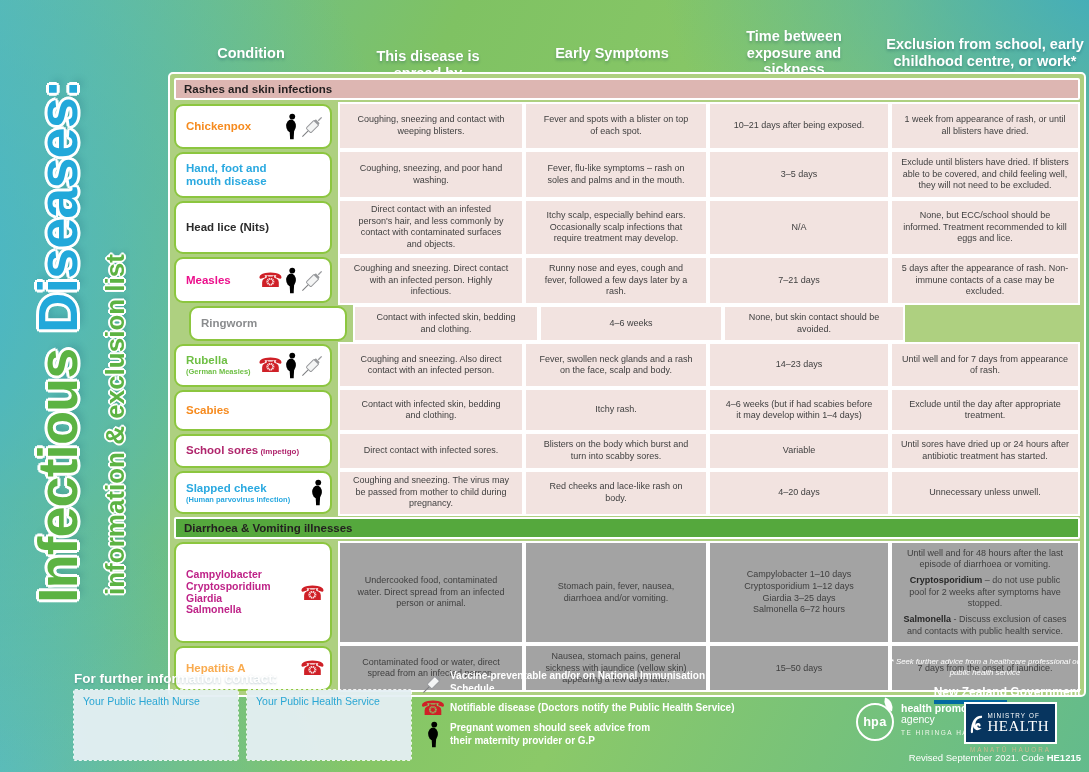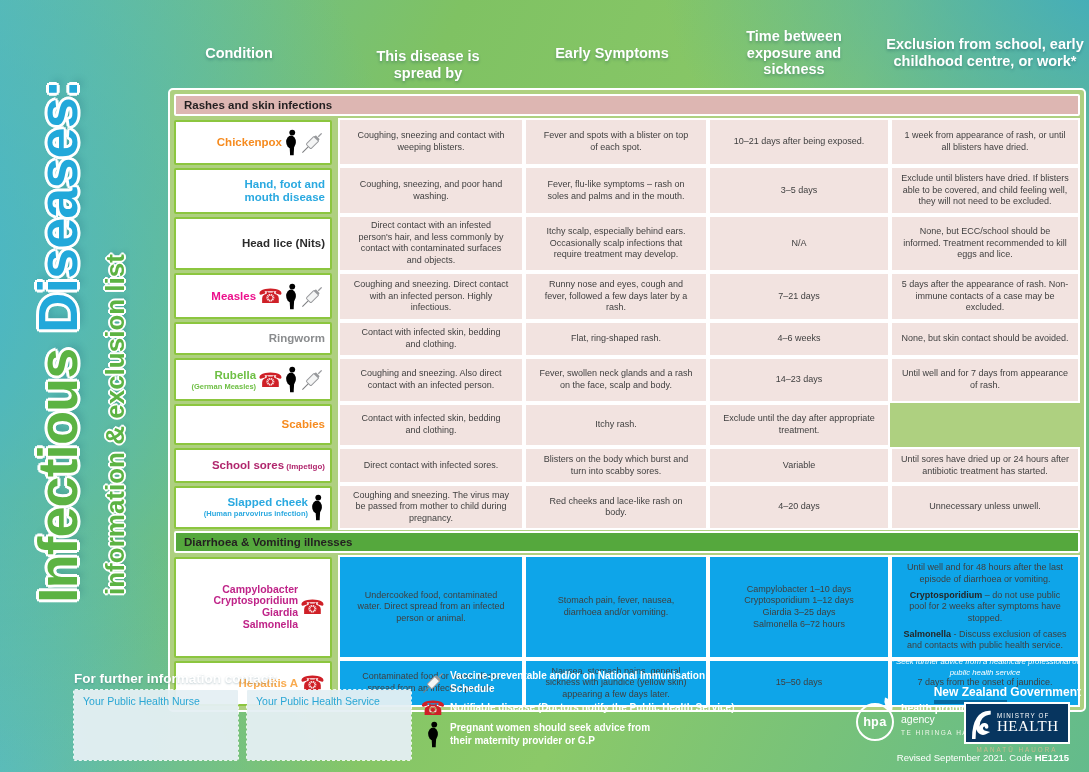--- a/index.html
+++ b/index.html
@@ -25,48 +25,48 @@
   #tw1{color:#5cb343;}
   #tw2{color:#22a8da;margin-inline-start:16px;}
   #title-sub{left:94px;top:182px;height:486px;width:42px;}
   #title-sub .vtext{font-size:26px;line-height:42px;color:#5cb343;
     text-shadow:-2px 0 0 #fff,2px 0 0 #fff,0 -2px 0 #fff,0 2px 0 #fff,
       -1px -1px 0 #fff,1px -1px 0 #fff,-1px 1px 0 #fff,1px 1px 0 #fff,3px 3px 5px rgba(20,80,100,.22);}
   
   .col-h{position:absolute;top:20px;height:66px;display:flex;align-items:center;justify-content:center;
     text-align:center;color:#fff;font-weight:bold;font-size:14.5px;line-height:1.15;
     text-shadow:0 2px 3px rgba(0,60,80,.3);}
-  #h0{left:156px;width:166px;}
+  #h0{left:168px;width:166px;}
   #h1{left:336px;width:184px;}#h1 span{display:block;width:112px;margin-top:24px;}
   #h2{left:520px;width:184px;}
   #h3{left:704px;width:180px;}#h3 span{display:block;width:136px;}
   #h4{left:884px;width:202px;}#h4 span{display:block;width:198px;}
   
-  #table{position:absolute;left:168px;top:88px;width:918px;background:#aed080;
+  #table{position:absolute;left:168px;top:72px;width:918px;background:#aed080;
     border:2px solid #fff;border-radius:5px;padding:3px 4px;box-sizing:border-box;}
   .section-bar{border:2px solid #fff;border-radius:2px;font-weight:bold;font-size:11.5px;
     color:#231f20;padding:3px 8px;margin:1px 0 2px;}
   .section-bar.pink{background:#ddb6b2;}
   .section-bar.green{background:#55a83d;}
   .trow{display:grid;grid-template-columns:164px 186px 184px 182px 1fr;align-items:stretch;}
   .cond-wrap{padding:1.5px 6px 1.5px 0;box-sizing:border-box;}
-  .cond-box{background:#fff;border:2.5px solid #8cc63f;border-radius:2px;height:100%;
-    box-sizing:border-box;display:flex;align-items:center;padding:2px 5px 2px 10px;gap:2px;text-align:right;}
+  .cond-box{background:#fff;border:2.5px solid #8cc63f;border-radius:9px;height:100%;
+    box-sizing:border-box;display:flex;align-items:center;padding:2px 5px 2px 10px;gap:2px;}
   .cond-text{flex:1;min-width:0;}
   .cond-name{font-weight:bold;font-size:11.5px;line-height:1.12;}
   .cond-name.small{font-size:10.5px;}
   .cond-sub{font-weight:bold;font-size:7.5px;line-height:1.2;}
   .sub-inline{font-weight:bold;font-size:8px;}
   .icons{display:flex;align-items:center;gap:1px;flex-shrink:0;}
   .ic-phone{color:#cf2027;font-size:20px;line-height:1;}
   .dcell{border:2px solid #fff;display:flex;flex-direction:column;align-items:center;justify-content:center;
     text-align:center;font-size:9px;line-height:1.3;color:#3f3f3f;padding:3px 13px;box-sizing:border-box;}
   .dcell.excl{padding:3px 8px;}
   .sec-pink .dcell{background:#f2e3e0;}
-  .sec-green .dcell{background:#0ea5e9;}
+  .sec-green .dcell{background:#a3a3a3;}
   .excl p{margin:2px 0;}
   .excl b{color:#262626;}
   
   #star-note{position:absolute;left:884px;top:657px;width:202px;text-align:center;
     font-style:italic;font-size:7.8px;color:#fff;line-height:1.4;}
   
   #contact{position:absolute;left:74px;top:671px;width:348px;}
   #contact-h{color:#fff;font-weight:bold;font-size:13.5px;margin:0 0 4px 0;text-shadow:0 1px 2px rgba(0,60,80,.25);}
   .cboxes{display:flex;gap:9px;}
   .cbox{width:164px;height:70px;background:rgba(229,239,243,.95);border-radius:1px;
@@ -80,27 +80,27 @@
   
   #nz-govt{position:absolute;right:8px;top:685px;color:#fff;font-weight:bold;font-size:12px;}
   #nz-govt .nz{border-bottom:4px solid #0369a1;padding-bottom:1px;}
   #hpa{position:absolute;left:856px;top:703px;display:flex;gap:7px;color:#fff;align-items:flex-start;}
   .hpa-circle{width:38px;height:38px;border:2px solid #fff;border-radius:50%;display:flex;
     align-items:center;justify-content:center;font-size:13px;font-weight:bold;position:relative;box-sizing:border-box;font-family:Liberation Mono, monospace;}
   .hpa-leaf{position:absolute;top:-6px;right:-2px;width:11px;height:11px;background:#fff;
     border-radius:0 100% 0 100%;transform:rotate(18deg);}
   .hpa-l1{font-size:10.5px;line-height:1.05;}
   .hpa-l3{font-size:6.5px;letter-spacing:1.5px;margin-top:4px;color:#eef6e8;}
-  #moh{position:absolute;left:964px;top:702px;width:106px;}
+  #moh{position:absolute;left:964px;top:702px;width:93px;}
   .moh-box{height:42px;background:#07355f;border:2px solid #fff;display:flex;align-items:center;
     padding:2px 6px 2px 3px;gap:4px;box-sizing:border-box;color:#fff;}
   .moh-t1{font-size:6.3px;letter-spacing:1.1px;}
   .moh-t2{font-family:"Liberation Serif",serif;font-size:15px;letter-spacing:.5px;line-height:1;}
   .moh-sub{text-align:center;font-size:6.3px;letter-spacing:2px;color:#c9ba90;margin-top:2px;}
-  #revised{position:absolute;right:20px;top:752px;font-size:9.5px;color:#fff;}
+  #revised{position:absolute;right:8px;top:752px;font-size:9.5px;color:#fff;}
 </style>
 </head>
 <body>
 
 <div class="vband" id="title-main">
   <div class="vtext">
     <span id="tw1">Infectious</span><span id="tw2">Diseases:</span>
   </div>
 </div>
 <div class="vband" id="title-sub">
@@ -219,32 +219,31 @@
         </div>
         <div class="dcell">Coughing and sneezing. Direct contact with an infected person. Highly infectious.</div>
         <div class="dcell">Runny nose and eyes, cough and fever, followed a few days later by a rash.</div>
         <div class="dcell">
           <div>7–21 days</div>
         </div>
         <div class="dcell excl">
           <p>5 days after the appearance of rash. Non-immune contacts of a case may be excluded.</p>
         </div>
       </div>
-      <div class="trow" style="min-height: 36px;">
+      <div class="trow" style="min-height: 36px; margin-left: 15px;">
         <div class="cond-wrap">
           <div class="cond-box">
             <div class="cond-text">
               <div class="cond-name" style="color: rgb(138, 140, 142);">
                 <div>Ringworm</div>
               </div>
             </div>
           </div>
         </div>
         <div class="dcell">Contact with infected skin, bedding and clothing.</div>
-        <div class="dcell">Flat, ring-shaped rash.</div>
         <div class="dcell">
           <div>4–6 weeks</div>
         </div>
         <div class="dcell excl">
           <p>None, but skin contact should be avoided.</p>
         </div>
       </div>
       <div class="trow" style="min-height: 46px;">
         <div class="cond-wrap">
           <div class="cond-box">
@@ -284,20 +283,23 @@
           <div class="cond-box">
             <div class="cond-text">
               <div class="cond-name" style="color: rgb(246, 139, 31);">
                 <div>Scabies</div>
               </div>
             </div>
           </div>
         </div>
         <div class="dcell">Contact with infected skin, bedding and clothing.</div>
         <div class="dcell">Itchy rash.</div>
+        <div class="dcell">
+          <div>4–6 weeks (but if had scabies before it may develop within 1–4 days)</div>
+        </div>
         <div class="dcell excl">
           <p>Exclude until the day after appropriate treatment.</p>
         </div>
       </div>
       <div class="trow" style="min-height: 34px;">
         <div class="cond-wrap">
           <div class="cond-box">
             <div class="cond-text">
               <div class="cond-name" style="color: rgb(176, 38, 109);">
                 <div>School sores<span class="sub-inline"> (Impetigo)</span></div>

